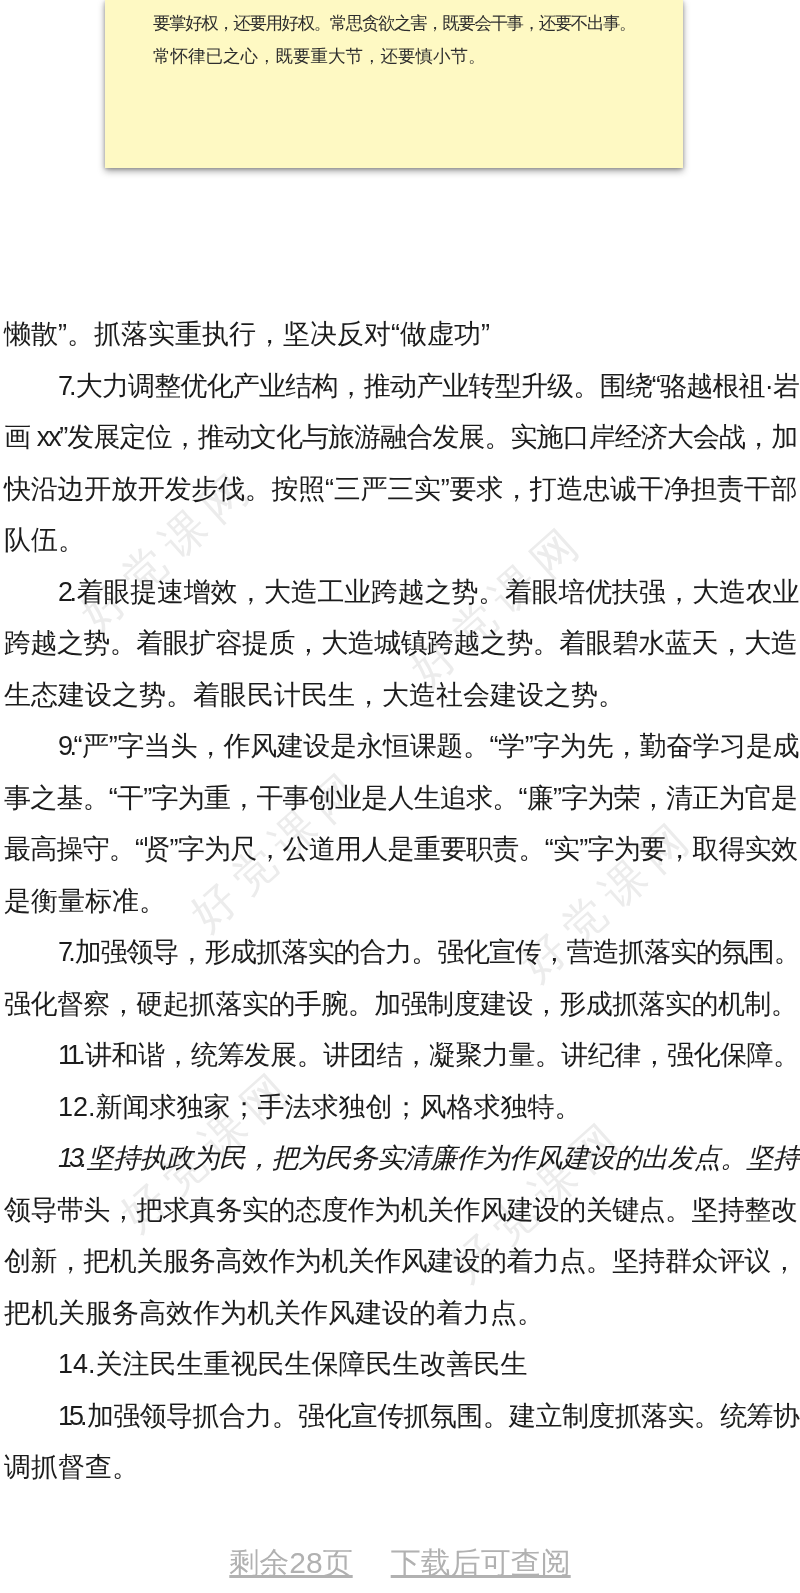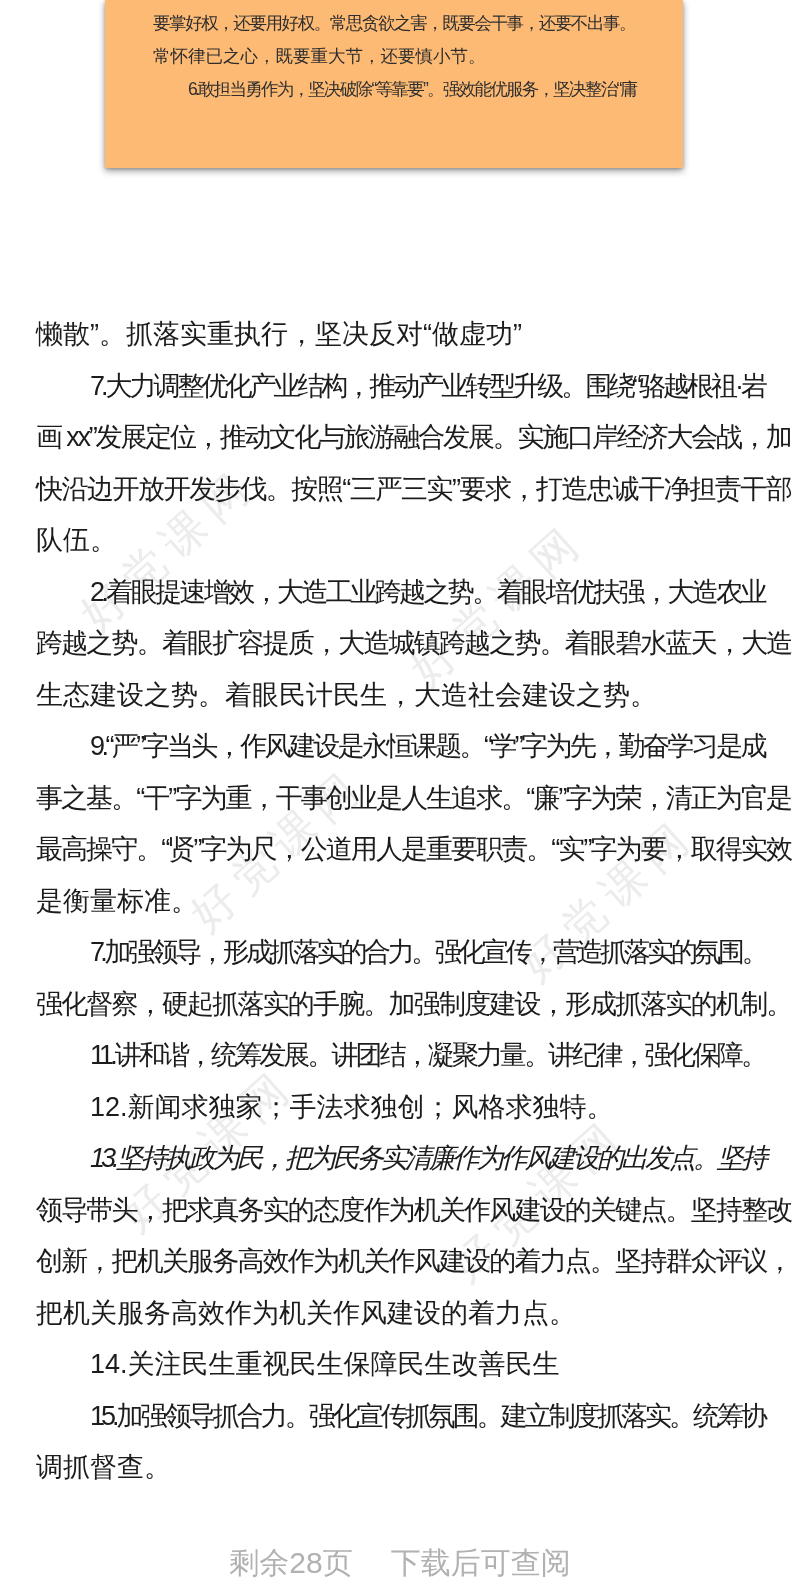--- a/index.html
+++ b/index.html
@@ -22,51 +22,52 @@
     transform-origin:center;
     user-select:none;
   }
   
   .preview-card{
     position:relative;z-index:2;
     margin-left:105px;
     width:578px;height:168px;
     box-sizing:border-box;
     padding:0 48px;
-    background:#fdba74;
+    background:#fef9c3;
     box-shadow:0 3px 7px rgba(0,0,0,0.38), -1px 1px 3px rgba(0,0,0,0.10), 1px 1px 3px rgba(0,0,0,0.10);
   }
   .card-clip{height:7px;overflow:hidden;}
   .card-clip .line{margin-top:-26px;}
   .preview-card .line{
     font-size:17.5px;
     line-height:33px;
     color:#2e2e2e;
   }
   
   .body-text{
     position:relative;z-index:1;
     margin-top:141px;
-    padding:0 36px;
+    padding:0 4px;
   }
   .body-text .line{
     font-size:27px;
     line-height:51.5px;
     color:#1c1c1c;
   }
   .line{white-space:nowrap;text-align:left;}
   .line.i{text-indent:2em;}
   .line.j{text-align:justify;text-align-last:justify;}
   
   .footer{
     position:relative;z-index:1;
     margin-top:52px;
     display:flex;justify-content:center;gap:38px;
     font-size:30px;line-height:34px;
     color:#b1b1b1;
+    text-decoration:underline;
   }
 </style>
 </head>
 <body>
 
 <div class="page">
 
   <div class="watermark-layer">
     <div class="wm" style="left:60px;top:520px">好党课网</div>
     <div class="wm" style="left:390px;top:575px">好党课网</div>
@@ -76,21 +77,20 @@
     <div class="wm" style="left:430px;top:1170px">好党课网</div>
   </div>
 
   <div class="preview-card">
     <div class="card-clip">
       <div class="line j" style="letter-spacing: -1.58333px;">要掌好权，还要用好权。常思贪欲之害，既要会干事，还要不出事。</div>
     </div>
     <div id="card-lines">
         <div class="line j" style="letter-spacing: -1.58333px;">要掌好权，还要用好权。常思贪欲之害，既要会干事，还要不出事。</div>
         <div class="line">常怀律已之心，既要重大节，还要慎小节。</div>
-        <div class="line i j" style="letter-spacing: -3.05625px;">6.敢担当勇作为，坚决破除“等靠要”。强效能优服务，坚决整治“庸</div>
       </div>
   </div>
 
   <div class="body-text" id="body-lines">
       <div class="line">懒散”。抓落实重执行，坚决反对“做虚功”</div>
       <div class="line i j" style="letter-spacing: -3.95645px;">7.大力调整优化产业结构，推动产业转型升级。围绕“骆越根祖·岩</div>
       <div class="line j" style="letter-spacing: -2.1803px;">画 xx”发展定位，推动文化与旅游融合发展。实施口岸经济大会战，加</div>
       <div class="line j" style="letter-spacing: -1.47258px;">快沿边开放开发步伐。按照“三严三实”要求，打造忠诚干净担责干部</div>
       <div class="line">队伍。</div>
       <div class="line i j" style="letter-spacing: -3.59828px;">2.着眼提速增效，大造工业跨越之势。着眼培优扶强，大造农业</div>

